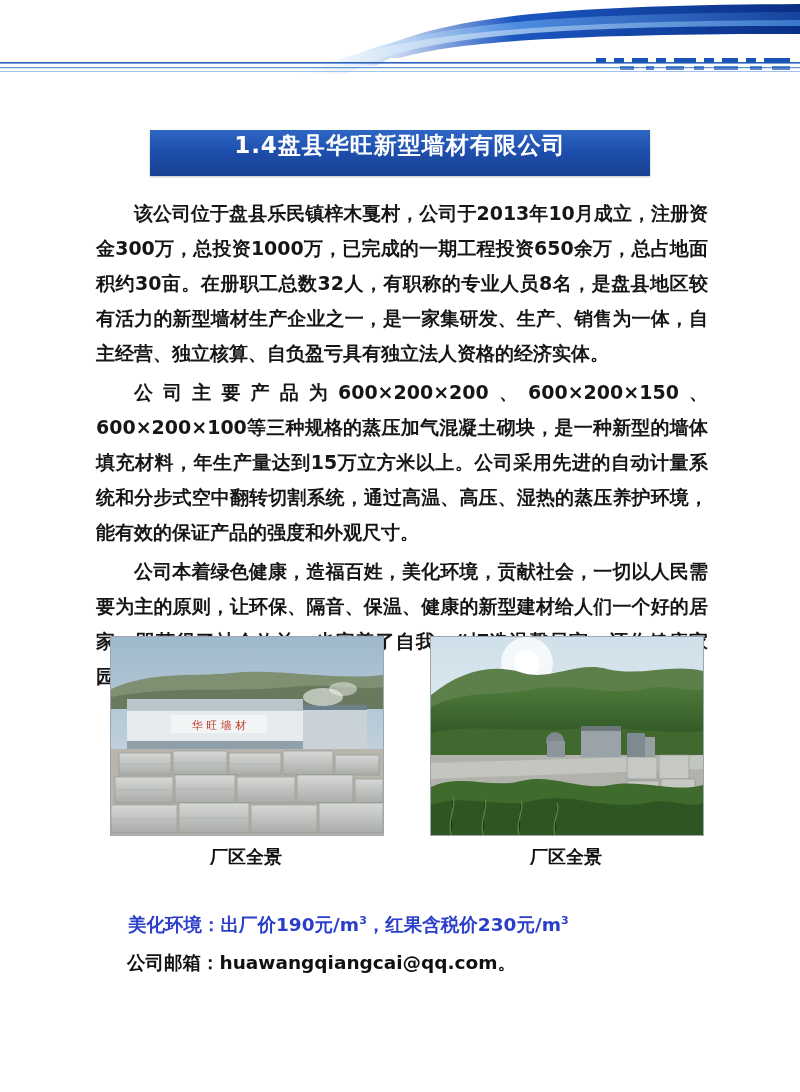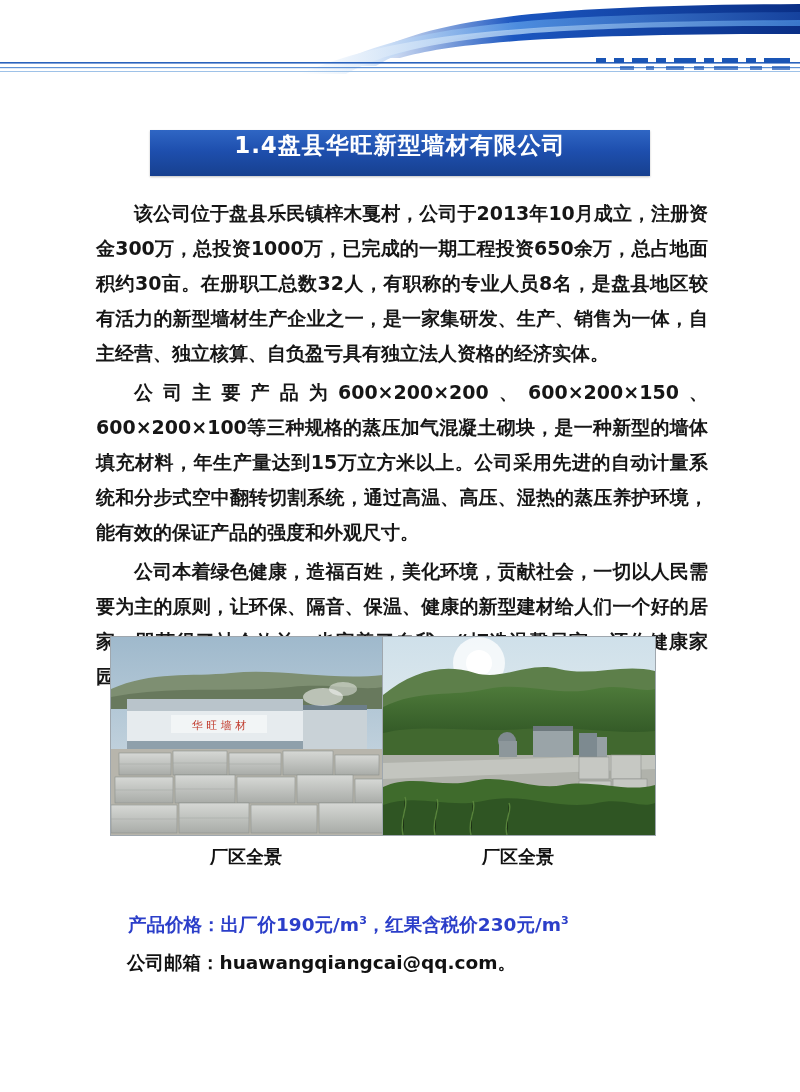--- a/index.html
+++ b/index.html
@@ -85,21 +85,21 @@
     text-indent: 2em;
     font-family: "DejaVu Sans", "Liberation Sans", sans-serif;
     font-weight: 600;
   }
 
   
   .photos {
     position: absolute;
     top: 636px;
     left: 110px;
-    width: 544px;
+    width: 592px;
     display: flex;
     justify-content: space-between;
   }
   .photo-block { width: 272px; }
   .photo {
     width: 272px;
     height: 198px;
     border: 1px solid #9fa7ae;
     position: relative;
     overflow: hidden;
@@ -329,16 +329,16 @@
         </g>
       </svg>
     </div>
     <div class="caption">厂区全景</div>
   </div>
 
 </div>
 
 <div class="footer">
   <div class="price-line">
-    <span>产品价格：</span><span>出厂价190元/m</span><span class="sup">3</span><span>，</span><span>红果含税价230元/m</span><span class="sup">3</span>
+    <span>美化环境：</span><span>出厂价190元/m</span><span class="sup">3</span><span>，</span><span>红果含税价230元/m</span><span class="sup">3</span>
   </div>
   <div class="contact-line">公司邮箱：huawangqiangcai@qq.com。</div>
 </div>
 
 </body></html>

